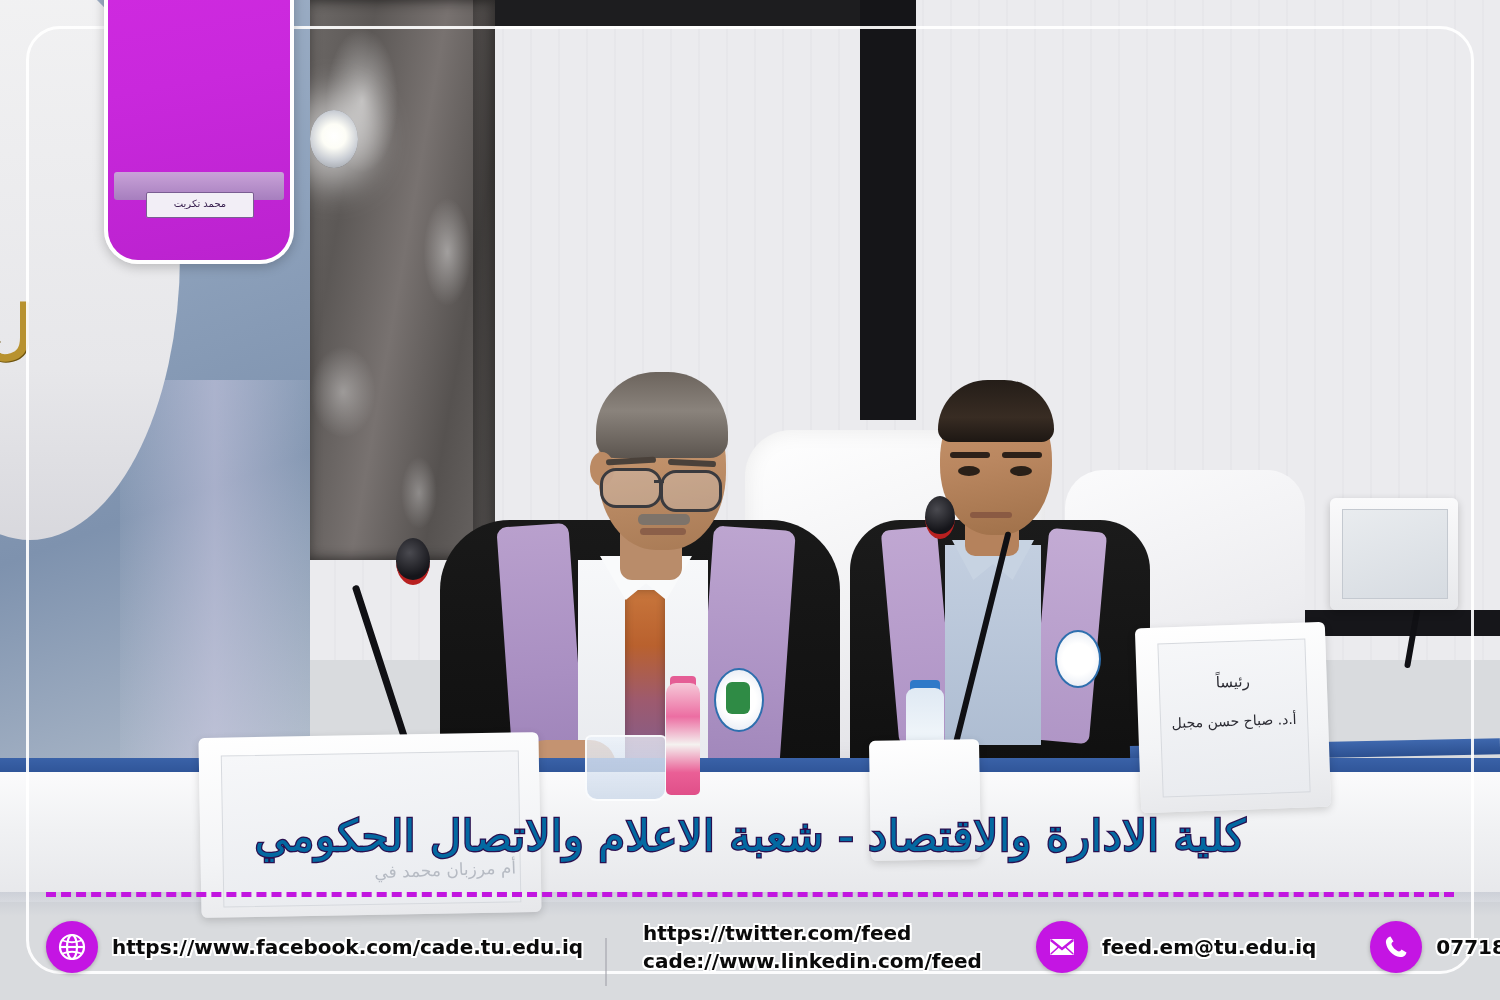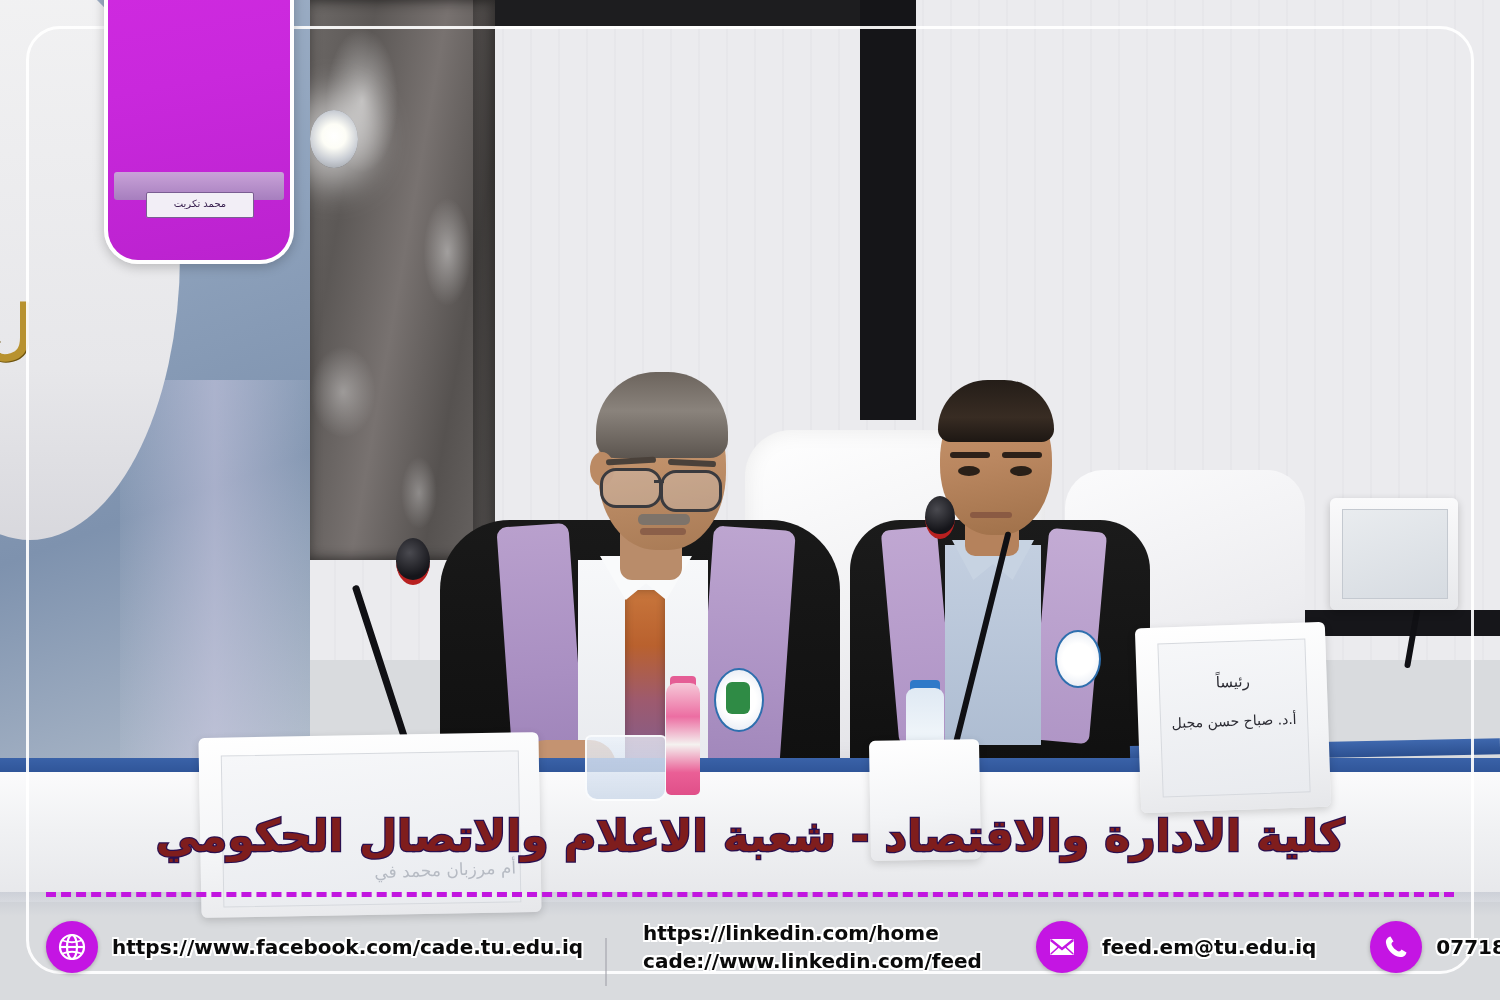--- a/index.html
+++ b/index.html
@@ -189,22 +189,22 @@
     background:linear-gradient(180deg,#ffffff,#dfe3ea);border:1px solid #8e93a0;border-radius:2px;}
   .seal-book:after{content:"";position:absolute;left:28px;top:0;width:1px;height:20px;background:#8e93a0;}
   .ribbon{position:absolute;left:6px;top:208px;width:170px;height:28px;
     background:linear-gradient(180deg,#c9a9d8,#a583bd);border-radius:3px;opacity:.95;}
   .ribbon-label{position:absolute;left:38px;top:228px;width:106px;height:24px;
     background:#f2eef6;border:1px solid #7a5d92;border-radius:2px;text-align:center;
     font-size:10px;line-height:22px;color:#3a2150;direction:rtl;}
 
   
   .headline{position:absolute;left:0;right:0;top:808px;text-align:center;direction:rtl;
-    font-size:44px;font-weight:bold;line-height:1.25;letter-spacing:0px;
-    color:#7f1d1d;
+    font-size:44px;font-weight:normal;line-height:1.25;letter-spacing:0px;
+    color:#0369a1;
     -webkit-text-stroke:2.5px #2b1150;
     paint-order:stroke fill;
     text-shadow:0 0 1px #2b1150;
     font-family:"DejaVu Sans","Liberation Sans",sans-serif;
     padding:0 90px;}
 
   
   .divider{position:absolute;left:46px;right:46px;top:892px;height:0;
     border-top:5px dashed #c216e0;}
 
@@ -344,21 +344,21 @@
       </div>
       <div class="slines">
         <div class="sline">https://www.facebook.com/cade.tu.edu.iq</div>
       </div>
     </div>
 
     <div class="sep"></div>
 
     <div class="sgroup">
       <div class="slines">
-        <div class="sline">https://linkedin.com/home</div>
+        <div class="sline">https://twitter.com/feed</div>
         <div class="sline">cade://www.linkedin.com/feed</div>
       </div>
     </div>
 
     <div class="sep" style="background:transparent;margin:0 26px;"></div>
 
     <div class="sgroup">
       <div class="sicon">
         <svg width="32" height="32" viewBox="0 0 32 32">
           <rect x="4" y="8" width="24" height="16" rx="1.5" fill="#fff"></rect>

